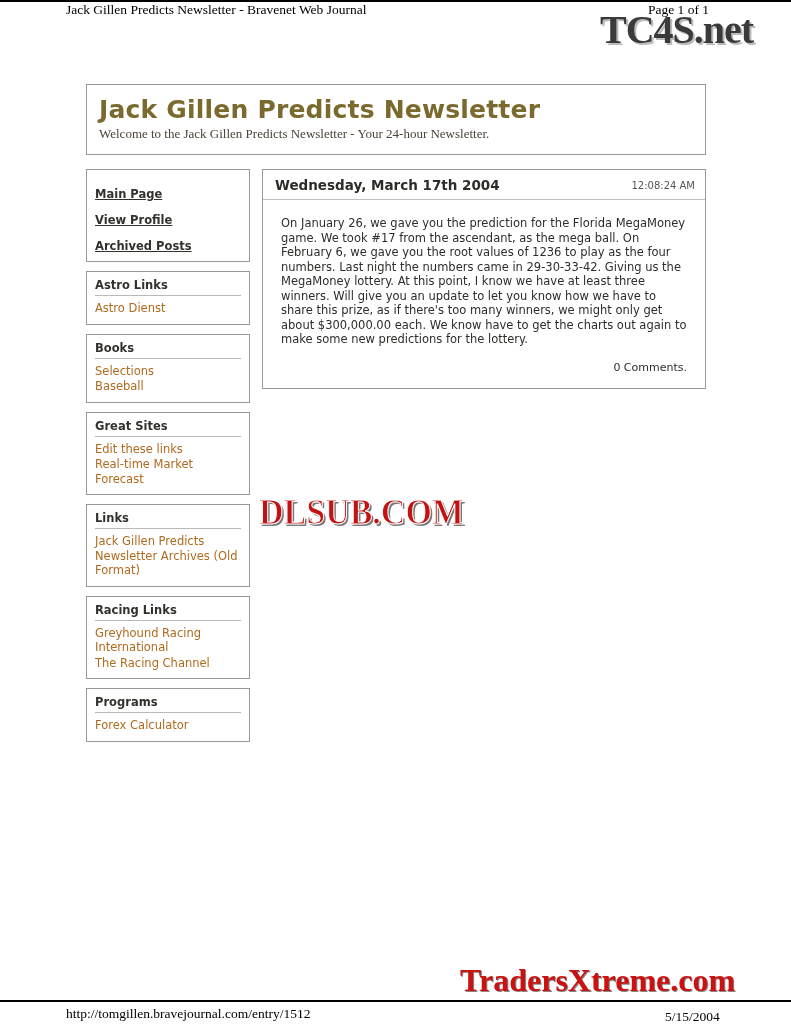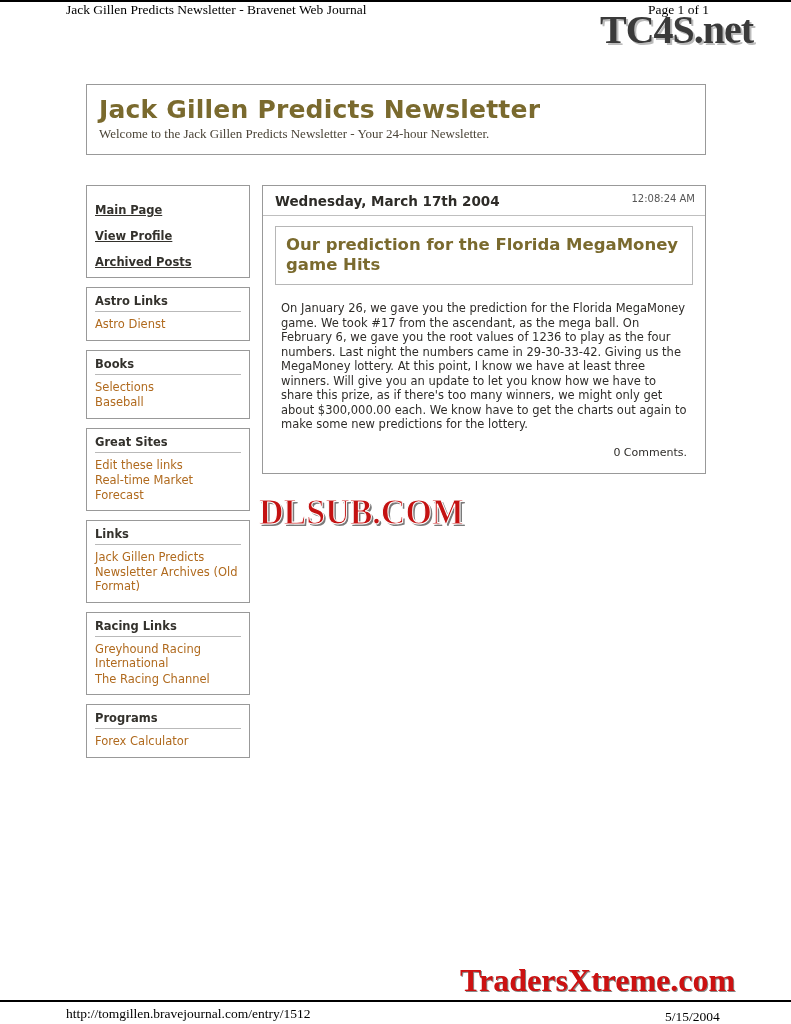--- a/index.html
+++ b/index.html
@@ -120,21 +120,21 @@
     position: absolute;
     left: 86px;
     top: 84px;
     width: 620px;
   }
 
   .banner {
     border: 1px solid #999;
     background: #ffffff;
     padding: 10px 12px 12px 12px;
-    margin-bottom: 30px;
+    margin-bottom: 14px;
   }
   .banner h1 {
     margin: 0 0 2px 0;
     font-size: 25px;
     font-weight: bold;
     color: #7a6a2e;
     letter-spacing: 0.2px;
     font-family: "DejaVu Sans", sans-serif;
   }
   .banner .sub {
@@ -193,21 +193,21 @@
     margin-top: 11px;
   }
 
   .post-box {
     border: 1px solid #999;
     background: #fff;
     padding: 0;
   }
   .post-head {
     display: flex;
-    align-items: flex-start;
+    align-items: center;
     justify-content: space-between;
     border-bottom: 1px solid #bfbfbf;
     padding: 7px 10px 6px 12px;
   }
   .post-date {
     font-size: 13.5px;
     font-weight: bold;
     color: #2e2c28;
     font-family: "DejaVu Sans", sans-serif;
   }
@@ -318,22 +318,19 @@
       </div>
 
     </div>
 
     <div class="content">
       <div class="post-box">
         <div class="post-head">
           <span class="post-date">Wednesday, March 17th 2004</span>
           <span class="post-time">12:08:24 AM</span>
         </div>
-        <div class="post-title-wrap">
-          <div class="post-title">Our prediction for the Florida MegaMoney game Hits</div>
-        </div>
         <div class="post-body">On January 26, we gave you the prediction for the Florida MegaMoney game. We took #17 from the ascendant, as the mega ball. On February 6, we gave you the root values of 1236 to play as the four numbers. Last night the numbers came in 29-30-33-42. Giving us the MegaMoney lottery. At this point, I know we have at least three winners. Will give you an update to let you know how we have to share this prize, as if there's too many winners, we might only get about $300,000.00 each. We know have to get the charts out again to make some new predictions for the lottery.</div>
         <div class="post-comments">0 Comments.</div>
       </div>
     </div>
 
   </div>
 </div>
 
 </body></html>

